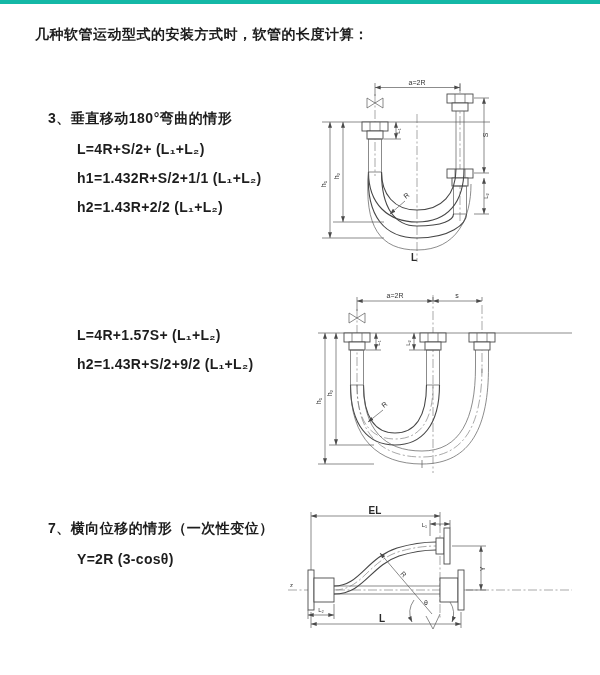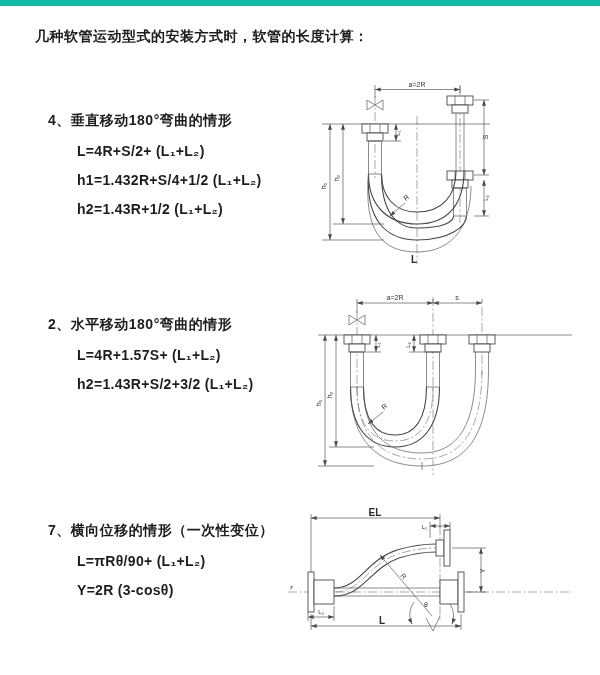--- a/index.html
+++ b/index.html
@@ -1,19 +1,19 @@
 <!DOCTYPE html>
 <html><head>
 <meta charset="utf-8">
 <style>
   html,body{margin:0;padding:0;background:#ffffff;}
   #page{
     position:relative;width:600px;height:675px;background:#ffffff;
     font-family:"Liberation Sans",sans-serif;color:#1d1d1d;overflow:hidden;
-    border-top:6px solid #14b8a6;box-sizing:border-box;
+    border-top:4px solid #14b8a6;box-sizing:border-box;
   }
   .title{position:absolute;left:35px;top:22px;font-size:14px;font-weight:bold;letter-spacing:.5px;}
   .section{position:absolute;left:48px;width:260px;}
   .heading{font-size:14px;font-weight:bold;letter-spacing:.5px;white-space:nowrap;}
   .formula{font-size:14px;font-weight:bold;margin:13px 0 0 29px;letter-spacing:.3px;white-space:nowrap;}
   .diag{position:absolute;}
   svg{display:block;}
   .thin{stroke:#5a5a5a;stroke-width:.7;fill:none;}
   .med{stroke:#474747;stroke-width:1.1;fill:none;}
   .dim{stroke:#5a5a5a;stroke-width:.7;fill:none;}
@@ -24,35 +24,33 @@
   .tiny{font-size:6px;}
 </style>
 </head>
 <body>
 
 <div id="page">
 
   <div class="title">几种软管运动型式的安装方式时，软管的长度计算：</div>
 
   <div class="section" style="top:106px;">
-    <div class="heading">4、垂直移动180°弯曲的情形</div>
+    <div class="heading">3、垂直移动180°弯曲的情形</div>
     <div class="formula">L=4R+S/2+ (L₁+L₂)</div>
-    <div class="formula">h1=1.432R+S/4+1/2 (L₁+L₂)</div>
-    <div class="formula">h2=1.43R+1/2 (L₁+L₂)</div>
+    <div class="formula">h1=1.432R+S/2+1/1 (L₁+L₂)</div>
+    <div class="formula">h2=1.43R+2/2 (L₁+L₂)</div>
   </div>
 
   <div class="section" style="top:310px;">
-    <div class="heading">2、水平移动180°弯曲的情形</div>
     <div class="formula">L=4R+1.57S+ (L₁+L₂)</div>
-    <div class="formula">h2=1.43R+S/2+3/2 (L₁+L₂)</div>
+    <div class="formula">h2=1.43R+S/2+9/2 (L₁+L₂)</div>
   </div>
 
   <div class="section" style="top:516px;">
     <div class="heading">7、横向位移的情形（一次性变位）</div>
-    <div class="formula">L=πRθ/90+ (L₁+L₂)</div>
     <div class="formula">Y=2R (3-cosθ)</div>
   </div>
 
   <div class="diag" style="left:300px;top:68px;">
     <svg width="300" height="195" viewBox="0 0 300 195">
       <defs>
         <pattern id="brA" width="3.5" height="3.5" patternUnits="userSpaceOnUse">
           <path d="M0,3.5 L3.5,0 M0,0 L3.5,3.5" stroke="#787878" stroke-width="0.4"></path>
         </pattern>
         <marker id="arrA" viewBox="0 0 10 10" refX="9" refY="5" markerWidth="9" markerHeight="9" orient="auto-start-reverse">

